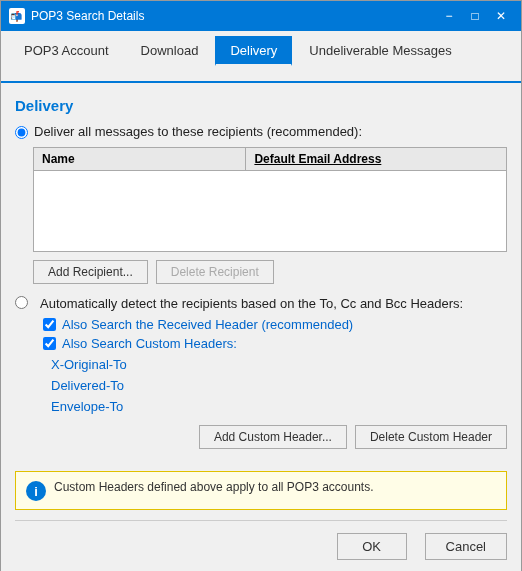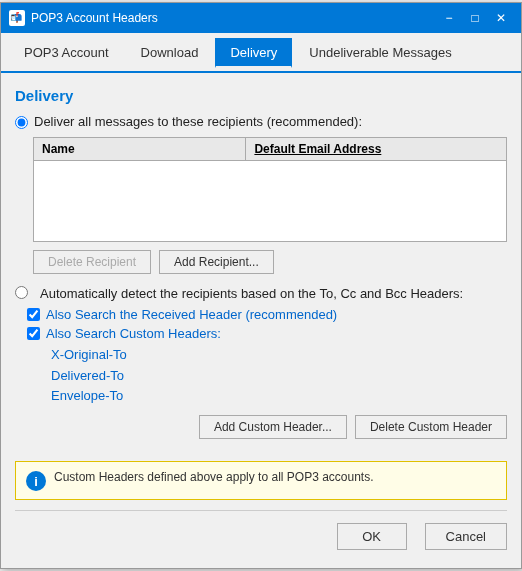--- a/index.html
+++ b/index.html
@@ -57,21 +57,21 @@
       cursor: pointer;
       display: flex;
       align-items: center;
       justify-content: center;
     }
 
     .tab-bar {
       background: #f0f0f0;
       display: flex;
       border-bottom: 2px solid #0078d7;
-      padding: 4px 8px;
+      padding: 16px 8px;
       padding-top: 4px;
     }
     .tab {
       padding: 6px 14px;
       font-size: 13px;
       cursor: pointer;
       border: 1px solid transparent;
       border-bottom: none;
       margin-right: 2px;
       background: transparent;
@@ -162,21 +162,21 @@
     }
     .auto-detect-label {
       color: #222;
       font-size: 13px;
     }
 
     .checkbox-row {
       display: flex;
       align-items: center;
       gap: 6px;
-      margin-left: 12px;
+      margin-left: 28px;
       margin-bottom: 4px;
     }
     .checkbox-label {
       color: #0066cc;
       font-size: 13px;
     }
 
     .custom-headers-list {
       margin-left: 36px;
       margin-bottom: 8px;
@@ -250,21 +250,21 @@
     }
   </style>
 </head>
 <body>
 
 <div class="window">
 
   <div class="title-bar">
     <div class="title-bar-left">
       <div class="title-bar-icon">📬</div>
-      <span>POP3 Account Headers</span>
+      <span>POP3 Search Details</span>
     </div>
     <div class="title-bar-controls">
       <button class="title-btn">−</button>
       <button class="title-btn">□</button>
       <button class="title-btn close">✕</button>
     </div>
   </div>
 
   <div class="tab-bar">
     <div class="tab">POP3 Account</div>
@@ -283,22 +283,22 @@
 
     <div class="recipients-table">
       <div class="table-header">
         <div class="th-name">Name</div>
         <div class="th-email">Default Email Address</div>
       </div>
       <div class="table-body"></div>
     </div>
 
     <div class="btn-row">
+      <button class="btn">Add Recipient...</button>
       <button class="btn" disabled="">Delete Recipient</button>
-      <button class="btn">Add Recipient...</button>
     </div>
 
     <div class="auto-detect-row">
       <input type="radio" name="delivery" id="r2" style="">
       <label for="r2" class="auto-detect-label">Automatically detect the recipients based on the To, Cc and Bcc Headers:</label>
     </div>
 
     <div class="checkbox-row">
       <input type="checkbox" id="cb1" checked="" style="">
       <label for="cb1" class="checkbox-label">Also Search the Received Header (recommended)</label>

